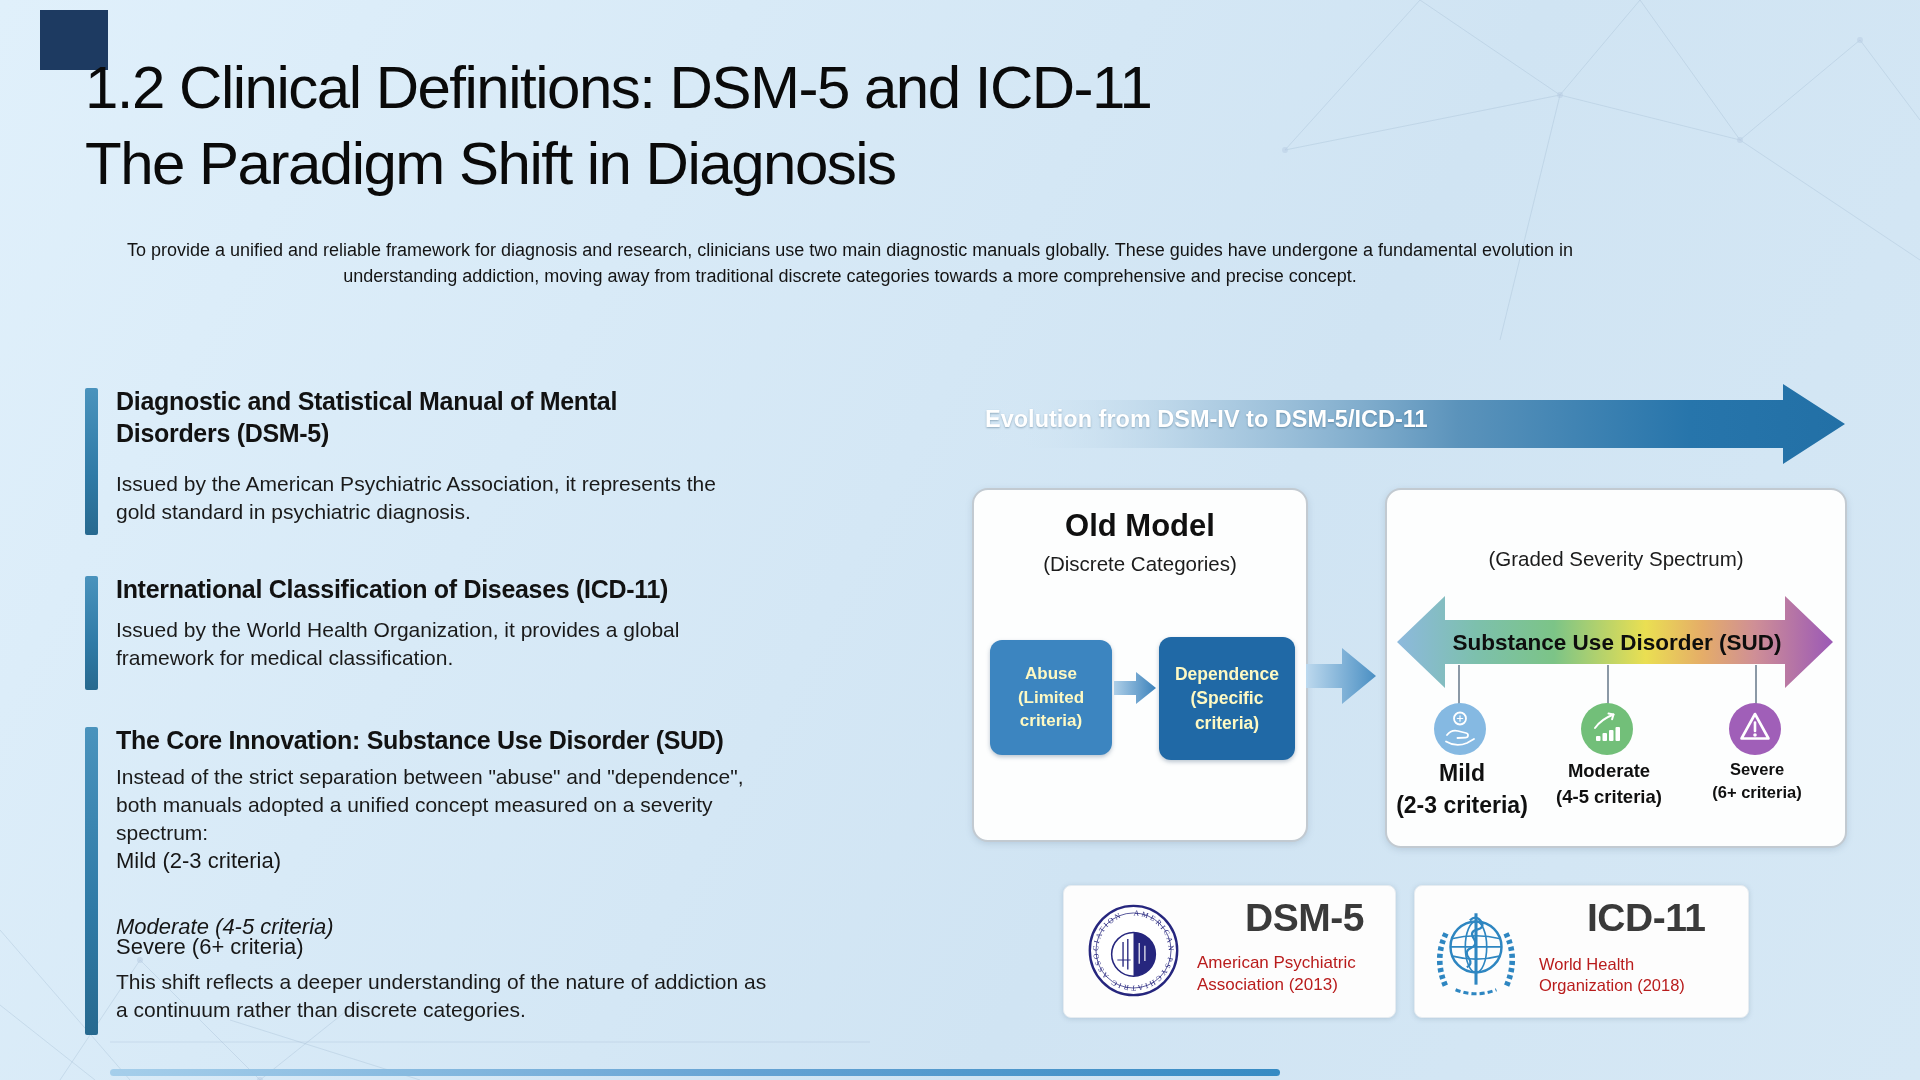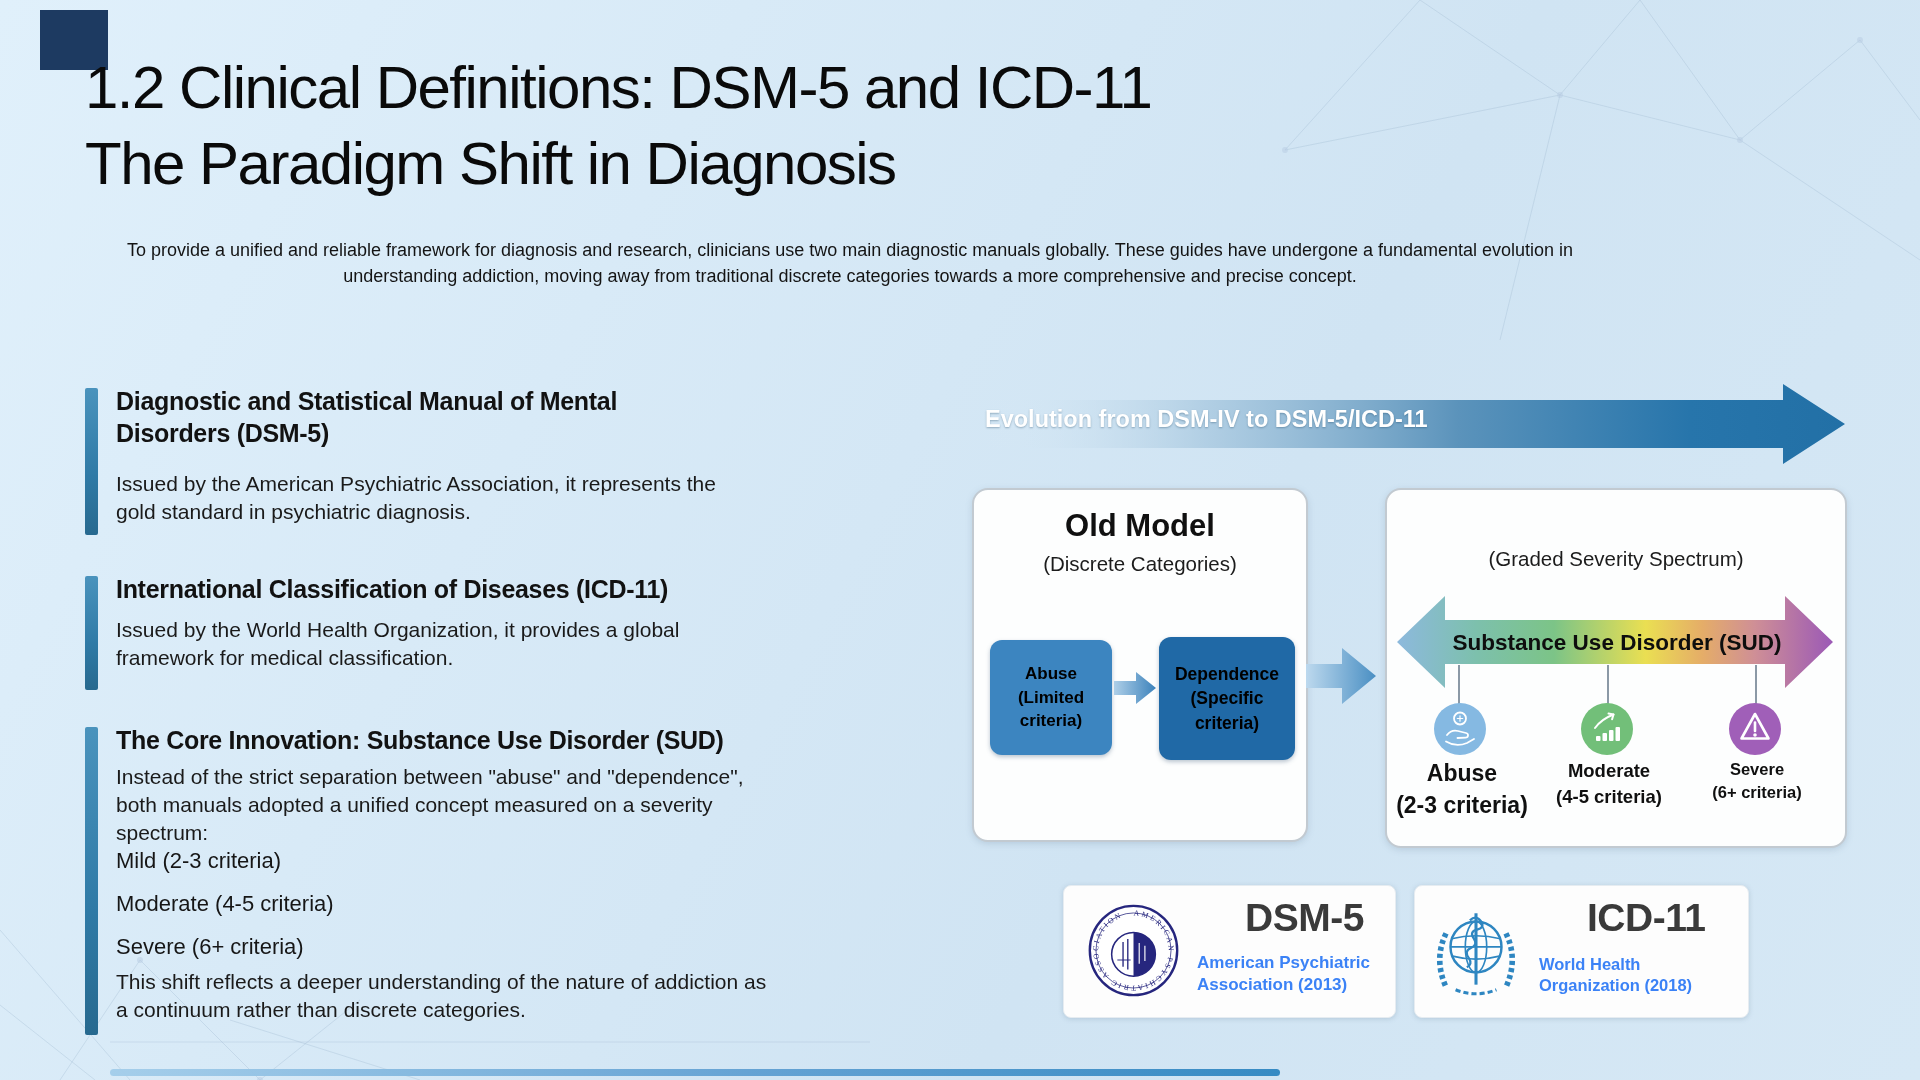--- a/index.html
+++ b/index.html
@@ -24,21 +24,21 @@
   
   .evo-wrap{position:absolute;left:985px;top:384px;width:862px;height:80px;}
   .evo-label{position:absolute;left:985px;top:406px;width:862px;text-align:left;
     font-size:23.5px;font-weight:bold;color:#ffffff;text-shadow:0 1px 2px rgba(20,60,90,.35);}
 
   .model-card{position:absolute;background:#fdfefe;border:2px solid #c2cad1;border-radius:16px;
     box-shadow:0 2px 6px rgba(110,135,160,.25);}
   .card-title{position:absolute;left:0;width:100%;text-align:center;font-weight:bold;color:#101010;}
   .card-subtitle{position:absolute;left:0;width:100%;text-align:center;font-size:20.5px;color:#1c1c1c;}
 
-  .stage-box{position:absolute;border-radius:12px;color:#000000;font-weight:bold;
+  .stage-box{position:absolute;border-radius:12px;color:#fef9c3;font-weight:bold;
     display:flex;align-items:center;justify-content:center;text-align:center;
     font-size:17px;line-height:1.38;padding:4px;box-sizing:border-box;
     box-shadow:0 2px 4px rgba(60,90,120,.35);}
   .box-abuse{left:16px;top:150px;width:122px;height:115px;background:#3c85c0;}
   .box-dep{left:185px;top:147px;width:136px;height:123px;background:#2069a6;font-size:17.5px;}
   .mini-arrow{position:absolute;left:140px;top:176px;}
   .big-arrow{position:absolute;left:1306px;top:640px;}
 
   .spectrum-svg{position:absolute;left:8px;top:100px;}
   .stem{position:absolute;width:2px;height:40px;top:175px;background:#8b99a6;}
@@ -46,21 +46,21 @@
   .sev-label{position:absolute;text-align:center;font-weight:bold;color:#101010;transform:translateX(-50%);line-height:1.38;}
   .lab-mild{left:75px;top:268px;font-size:23px;width:190px;}
   .lab-mod{left:222px;top:268px;font-size:18.5px;width:170px;}
   .lab-sev{left:370px;top:268px;font-size:16.5px;width:160px;}
 
   .badge-card{position:absolute;top:885px;height:131px;background:#fdfdfd;border-radius:8px;
     border:1px solid #e6ecf1;box-shadow:0 1px 5px rgba(110,135,160,.30);}
   .badge-dsm{left:1063px;width:331px;}
   .badge-icd{left:1414px;width:333px;}
   .badge-name{position:absolute;top:10px;font-size:39px;font-weight:bold;color:#3a3a3a;letter-spacing:-0.5px;margin-left:48px;}
-  .badge-org{position:absolute;font-size:17px;line-height:1.3;color:#3b82f6;font-weight:bold;}
+  .badge-org{position:absolute;font-size:17px;line-height:1.3;color:#b91c1c;}
   .dsm-name{left:133px;} .dsm-org{left:133px;top:66px;width:195px;}
   .icd-name{left:124px;} .icd-org{left:124px;top:68px;width:175px;font-size:16.5px;}
   .badge-logo{position:absolute;}
 
   .progress-bar{position:absolute;left:110px;top:1069px;width:1170px;height:7px;border-radius:4px;
     background:linear-gradient(90deg,#a3cdea 0%,#5f9fd2 55%,#2e86c1 100%);opacity:.95;}
 </style>
 </head>
 <body>
 
@@ -100,21 +100,21 @@
   <div class="sec-body" style="left:116px;top:470px;width:600px;">Issued by the American Psychiatric Association, it represents the gold standard in psychiatric diagnosis.</div>
 
   <div class="accent-bar" style="left:85px;top:576px;height:114px;"></div>
   <div class="sec-heading" style="left:116px;top:574px;width:620px;">International Classification of Diseases (ICD-11)</div>
   <div class="sec-body" style="left:116px;top:616px;width:565px;">Issued by the World Health Organization, it provides a global framework for medical classification.</div>
 
   <div class="accent-bar" style="left:85px;top:727px;height:308px;"></div>
   <div class="sec-heading" style="left:116px;top:725px;width:700px;">The Core Innovation: Substance Use Disorder (SUD)</div>
   <div class="sec-body" style="left:116px;top:763px;width:665px;">Instead of the strict separation between "abuse" and "dependence", both manuals adopted a unified concept measured on a severity spectrum:</div>
   <div class="sec-level" style="left:116px;top:848px;">Mild (2-3 criteria)</div>
-  <div class="sec-level" style="left:116px;top:891px;">Moderate (4-5 criteria)</div>
+  <div class="sec-level" style="left:116px;top:914px;font-style:italic;">Moderate (4-5 criteria)</div>
   <div class="sec-level" style="left:116px;top:934px;">Severe (6+ criteria)</div>
   <div class="sec-body" style="left:116px;top:968px;width:655px;">This shift reflects a deeper understanding of the nature of addiction as a continuum rather than discrete categories.</div>
 
   <div class="evo-wrap">
     <svg width="862" height="80" viewBox="0 0 862 80">
       <defs>
         <linearGradient id="gradEvo" x1="0" y1="0" x2="1" y2="0">
           <stop offset="0%" stop-color="#dcecf7" stop-opacity="0"></stop>
           <stop offset="25%" stop-color="#a9c9e0" stop-opacity="0.75"></stop>
           <stop offset="55%" stop-color="#5b93bb"></stop>
@@ -183,21 +183,21 @@
     <svg class="sev-circle" style="left:46px;" viewBox="0 0 54 54">
       <circle cx="27" cy="27" r="26" fill="#85b9e2"></circle>
       <g stroke="#ffffff" fill="none" stroke-linecap="round">
         <circle cx="27" cy="16.5" r="6" stroke-width="1.8"></circle>
         <path d="M27,13.8 v5.4 M24.3,16.5 h5.4" stroke-width="1.2"></path>
         <path d="M14,33 c3,-4 7,-5 11,-4 l8,2 c3,0.8 2.5,4.6 -0.5,4.6 l-8,0.4" stroke-width="1.8"></path>
         <path d="M13,39.5 q10,6 21,1.5 l7,-4" stroke-width="1.8"></path>
       </g>
     </svg>
     <div class="sev-label lab-mild">
-      <span>Abuse</span><br>
+      <span>Mild</span><br>
       <span>(2-3 criteria)</span>
     </div>
 
     <svg class="sev-circle" style="left:193px;" viewBox="0 0 54 54">
       <circle cx="27" cy="27" r="26" fill="#72bf79"></circle>
       <g fill="#ffffff">
         <rect x="16" y="34" width="4.5" height="5" rx="1"></rect>
         <rect x="22.5" y="31" width="4.5" height="8" rx="1"></rect>
         <rect x="29" y="28" width="4.5" height="11" rx="1"></rect>
         <rect x="35.5" y="25" width="4.5" height="14" rx="1"></rect>

